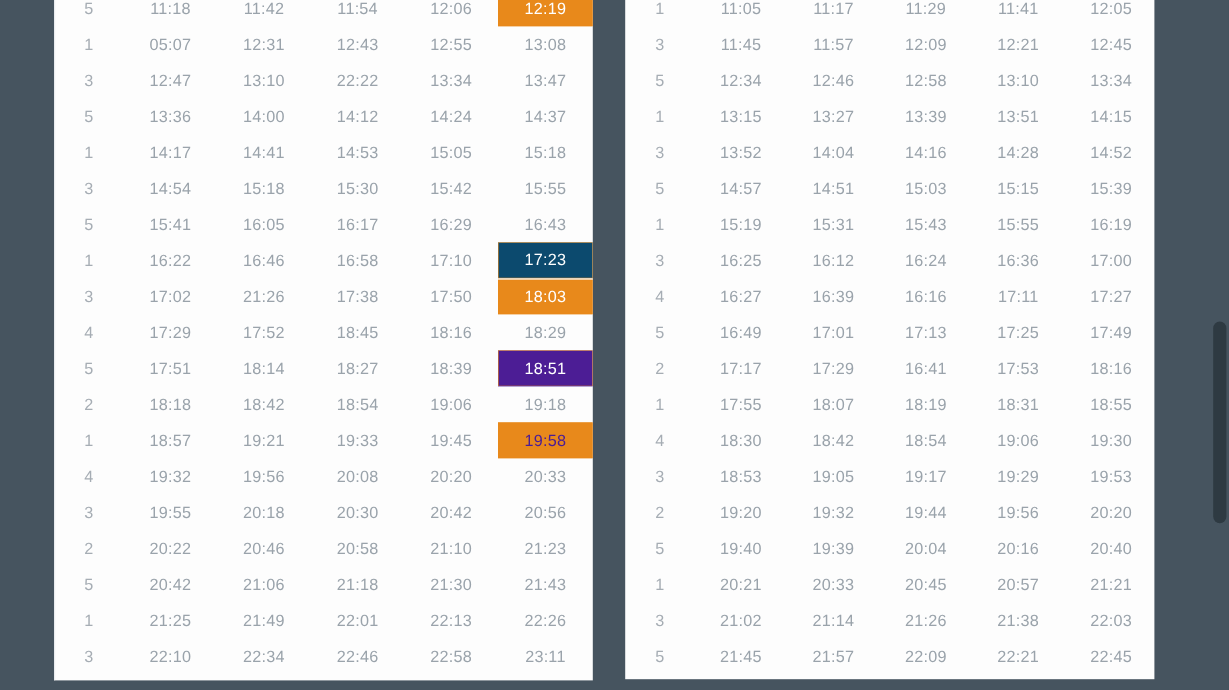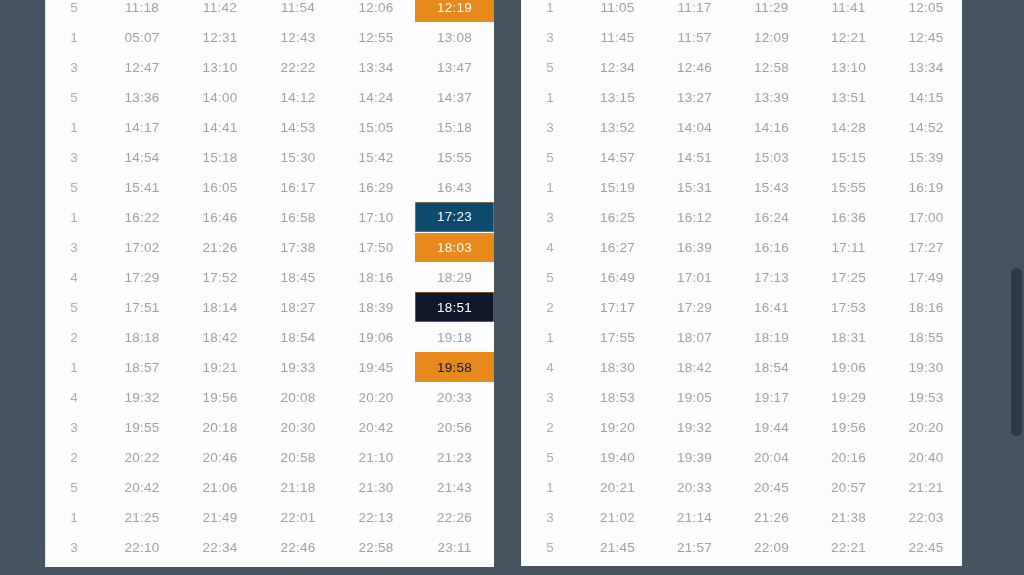--- a/index.html
+++ b/index.html
@@ -203,37 +203,37 @@
             <td class="col-time">18:45</td>
             <td class="col-time">18:16</td>
             <td class="col-time col-last">18:29</td>
           </tr>
           <tr>
             <td class="col-idx">5</td>
             <td class="col-time">17:51</td>
             <td class="col-time">18:14</td>
             <td class="col-time">18:27</td>
             <td class="col-time">18:39</td>
-            <td class="col-time col-last hl" style="background: #0f172a; color: rgb(255, 255, 255);">18:51</td>
+            <td class="col-time col-last hl" style="background: #4c1d95; color: rgb(255, 255, 255);">18:51</td>
           </tr>
           <tr>
             <td class="col-idx">2</td>
             <td class="col-time">18:18</td>
             <td class="col-time">18:42</td>
             <td class="col-time">18:54</td>
             <td class="col-time">19:06</td>
             <td class="col-time col-last">19:18</td>
           </tr>
           <tr>
             <td class="col-idx">1</td>
             <td class="col-time">18:57</td>
             <td class="col-time">19:21</td>
             <td class="col-time">19:33</td>
             <td class="col-time">19:45</td>
-            <td class="col-time col-last hl" style="background: rgb(232, 137, 27); color: #0f172a;">19:58</td>
+            <td class="col-time col-last hl" style="background: rgb(232, 137, 27); color: #4c1d95;">19:58</td>
           </tr>
           <tr>
             <td class="col-idx">4</td>
             <td class="col-time">19:32</td>
             <td class="col-time">19:56</td>
             <td class="col-time">20:08</td>
             <td class="col-time">20:20</td>
             <td class="col-time col-last">20:33</td>
           </tr>
           <tr>

